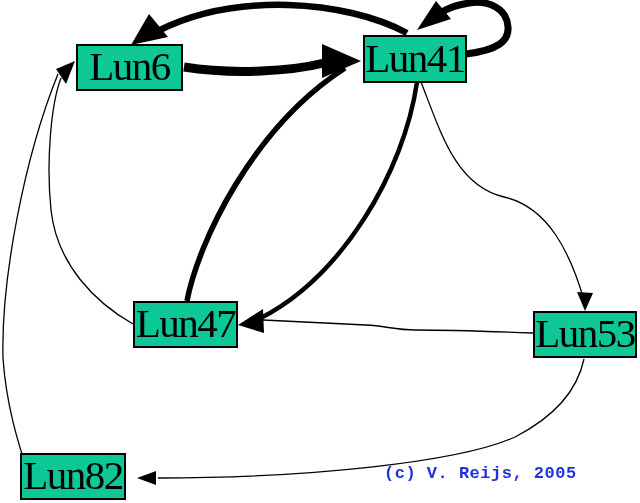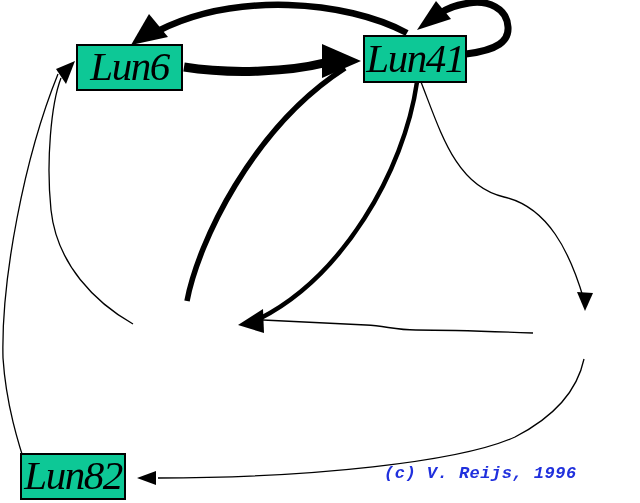--- a/index.html
+++ b/index.html
@@ -4,21 +4,20 @@
 <style>
   html,body{margin:0;padding:0;}
   body{
     width:640px;height:503px;overflow:hidden;
     background:var(--bg,#ffffff);
     font-family:"Liberation Sans",sans-serif;
   }
   .stage{
     position:relative;width:524px;height:503px;
     background:var(--bg,#ffffff);
-    font-style:italic;
   }
   svg.edge-layer{
     position:absolute;left:0;top:0;width:640px;height:503px;
     display:block;
   }
   svg.edge-layer path{
     fill:none;
     stroke:var(--edge-color,#000000);
   }
   svg.edge-layer polygon{
@@ -108,21 +107,27 @@
   </svg>
 
   <div class="node" style="left:76px;top:44px;width:107px;height:47px">
     <span class="node-label">Lun6</span>
   </div>
 
   <div class="node" style="left:363px;top:35px;width:104px;height:48px">
     <span class="node-label">Lun41</span>
   </div>
 
+  <div class="node" style="left:133px;top:301px;width:105px;height:47px">
+    <span class="node-label">Lun47</span>
+  </div>
 
+  <div class="node" style="left:533px;top:311px;width:104px;height:47px">
+    <span class="node-label">Lun53</span>
+  </div>
 
   <div class="node" style="left:20px;top:453px;width:106px;height:47px">
     <span class="node-label">Lun82</span>
   </div>
 
-  <div class="copyright">(c) V. Reijs, 1996</div>
+  <div class="copyright">(c) V. Reijs, 2005</div>
 
 </div>
 
 </body></html>

